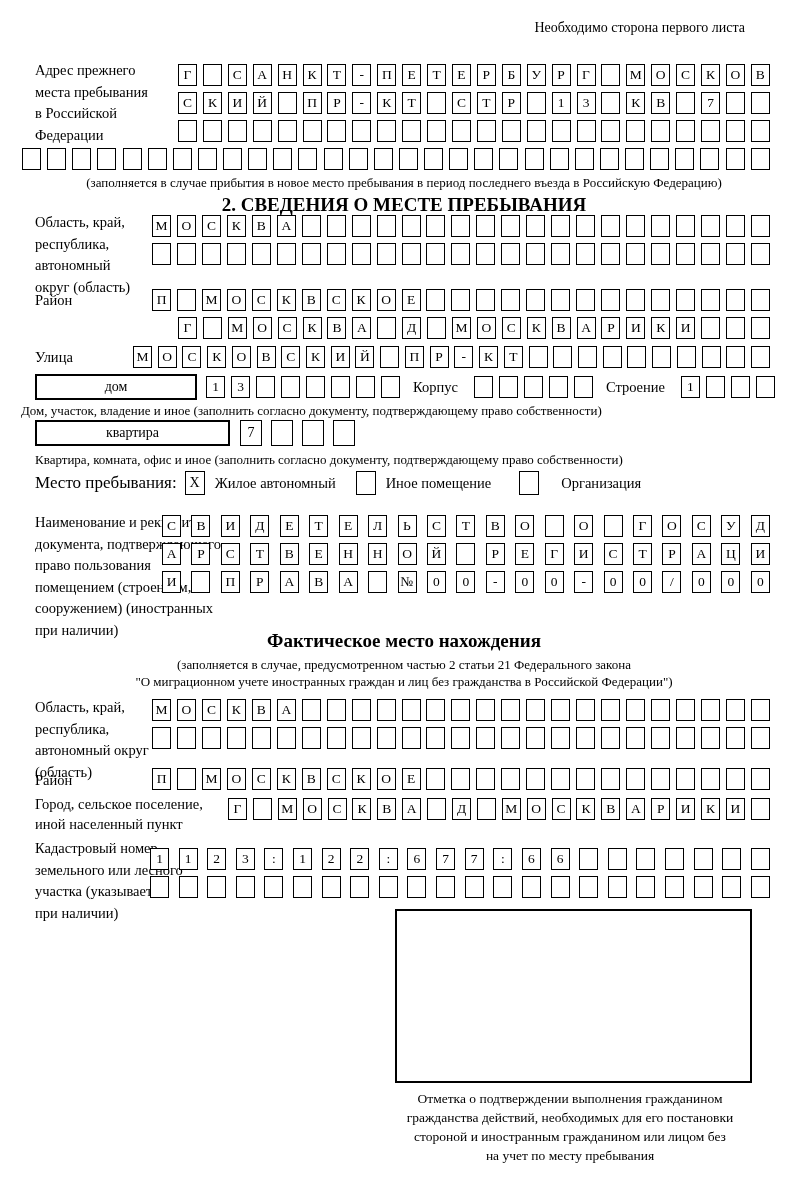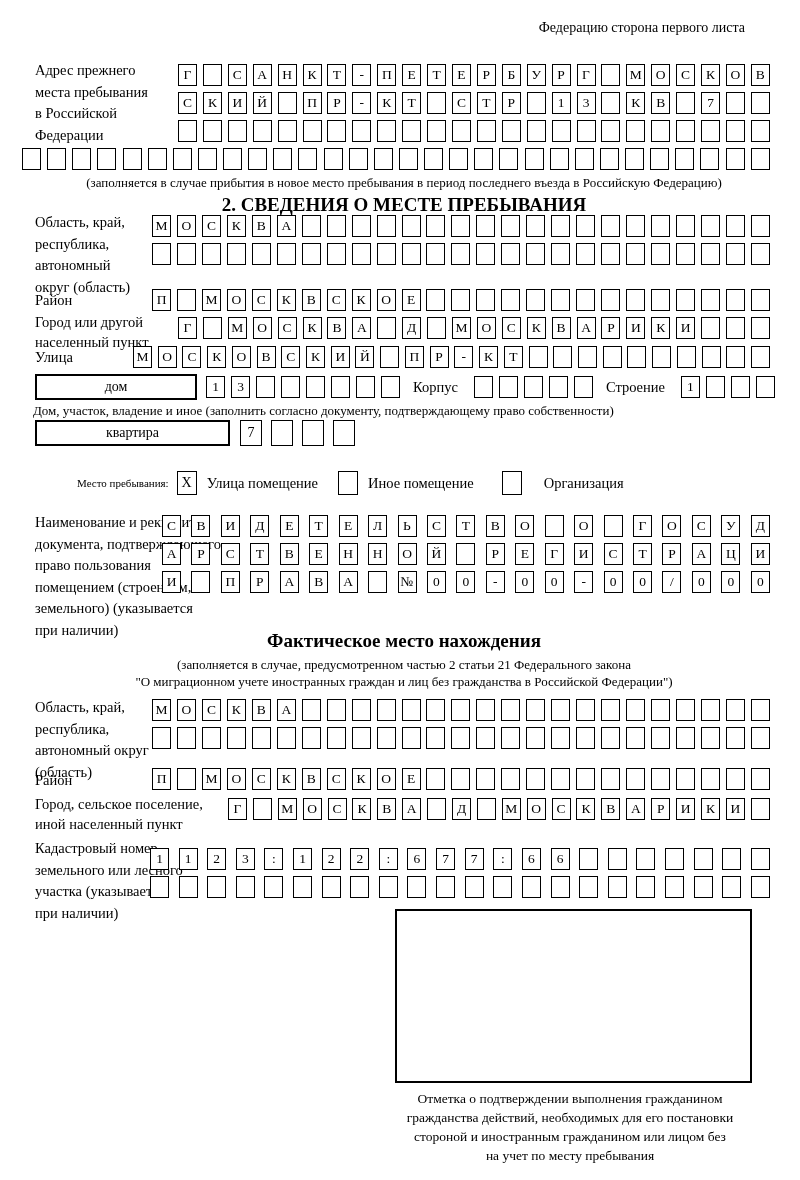--- a/index.html
+++ b/index.html
@@ -44,27 +44,27 @@
   #raion-label{top:290px;left:35px;}
   #raion-row{top:289px;left:152px;width:618px;}
   #gorod-label{top:312px;left:35px;line-height:20px;}
   #gorod-row{top:317px;left:178px;width:592px;}
   #ulitsa-label{top:347px;left:35px;}
   #ulitsa-row{top:346px;left:133px;width:637px;}
   #dom-row{top:374px;left:35px;display:flex;align-items:center;}
   #dom-box{width:162px;}
   #dom-row .cells{margin-left:9px;}
   #dom-row .inline-label{margin-left:13px;margin-right:7px;}
-  #dom-note{top:403px;left:33px;}
+  #dom-note{top:403px;left:21px;}
   #kvartira-row{top:420px;left:35px;display:flex;align-items:flex-end;}
   #kvartira-box{width:195px;}
   #kvartira-row .cells{margin-left:10px;column-gap:9px;}
   #kvartira-note{top:452px;left:35px;}
   #mesto-row{top:471px;left:35px;display:flex;align-items:center;}
-  #mesto-row .mesto-label{font-size:11px;margin-right:8px;margin-left:42px;}
+  #mesto-row .mesto-label{font-size:17px;margin-right:8px;}
   #mesto-row .opt-label{font-size:14.5px;margin-left:10px;}
   #mesto-row .cb2{margin-left:20px;}
   #mesto-row .cb3{margin-left:28px;}
   #mesto-row .opt3{margin-left:22px;}
   #mesto-note{top:497px;left:170px;width:330px;text-align:center;}
   #doc-label{top:512px;left:35px;}
   #doc-r1{top:515px;left:162px;width:608px;}
   #doc-r2{top:543px;left:162px;width:608px;}
   #doc-r3{top:571px;left:162px;width:608px;}
   #fact-title{top:630px;font-size:19px;}
@@ -81,21 +81,21 @@
   #kad-r1{top:848px;left:150px;width:620px;}
   #kad-r2{top:876px;left:150px;width:620px;}
   #stamp-box{top:909px;left:395px;width:357px;height:174px;box-sizing:border-box;border:2px solid #000;background:#fff;}
   #stamp-note{top:1089px;left:370px;width:400px;text-align:center;font-size:13.5px;line-height:19px;}
 </style>
 </head>
 <body>
 
 <div class="page">
 
-  <div class="abs" id="header-note">Федерацию сторона первого листа</div>
+  <div class="abs" id="header-note">Необходимо сторона первого листа</div>
 
   <div class="abs label" id="addr-label">
     <div>Адрес прежнего</div>
     <div>места пребывания</div>
     <div>в Российской</div>
     <div>Федерации</div>
   </div>
   <div class="abs row" id="addr-r1">
       <span class="cell">Г</span>
       <span class="cell"></span>
@@ -293,24 +293,20 @@
       <span class="cell"></span>
       <span class="cell"></span>
       <span class="cell"></span>
       <span class="cell"></span>
       <span class="cell"></span>
       <span class="cell"></span>
       <span class="cell"></span>
       <span class="cell"></span>
     </div>
 
-  <div class="abs label" id="gorod-label">
-    <div>Город или другой</div>
-    <div>населенный пункт</div>
-  </div>
   <div class="abs row" id="gorod-row">
       <span class="cell">Г</span>
       <span class="cell"></span>
       <span class="cell">М</span>
       <span class="cell">О</span>
       <span class="cell">С</span>
       <span class="cell">К</span>
       <span class="cell">В</span>
       <span class="cell">А</span>
       <span class="cell"></span>
@@ -393,37 +389,38 @@
 
   <div class="abs" id="kvartira-row">
     <span class="wide-box" id="kvartira-box">квартира</span>
     <span class="cells big">
         <span class="cell">7</span>
         <span class="cell"></span>
         <span class="cell"></span>
         <span class="cell"></span>
       </span>
   </div>
+  <div class="abs caption" id="kvartira-note">Квартира, комната, офис и иное (заполнить согласно документу, подтверждающему право собственности)</div>
 
   <div class="abs" id="mesto-row">
     <span class="mesto-label">Место пребывания:</span>
     <span class="checkbox">X</span>
-    <span class="opt-label">Улица помещение</span>
+    <span class="opt-label">Жилое автономный</span>
     <span class="checkbox cb2"></span>
     <span class="opt-label">Иное помещение</span>
     <span class="checkbox cb3"></span>
     <span class="opt-label opt3">Организация</span>
   </div>
 
   <div class="abs label" id="doc-label">
     <div>Наименование и реквизиты</div>
     <div>документа, подтверждающего</div>
     <div>право пользования</div>
     <div>помещением (строением,</div>
-    <div>земельного) (указывается</div>
+    <div>сооружением) (иностранных</div>
     <div>при наличии)</div>
   </div>
   <div class="abs row" id="doc-r1">
       <span class="cell">С</span>
       <span class="cell">В</span>
       <span class="cell">И</span>
       <span class="cell">Д</span>
       <span class="cell">Е</span>
       <span class="cell">Т</span>
       <span class="cell">Е</span>

